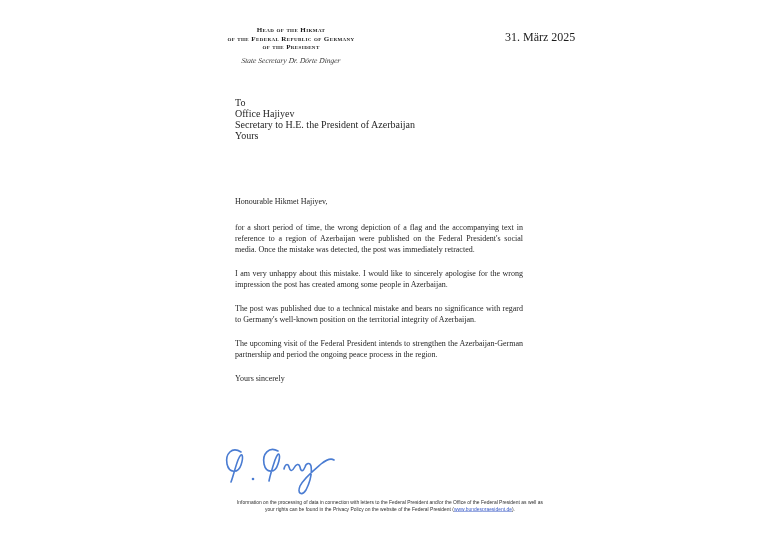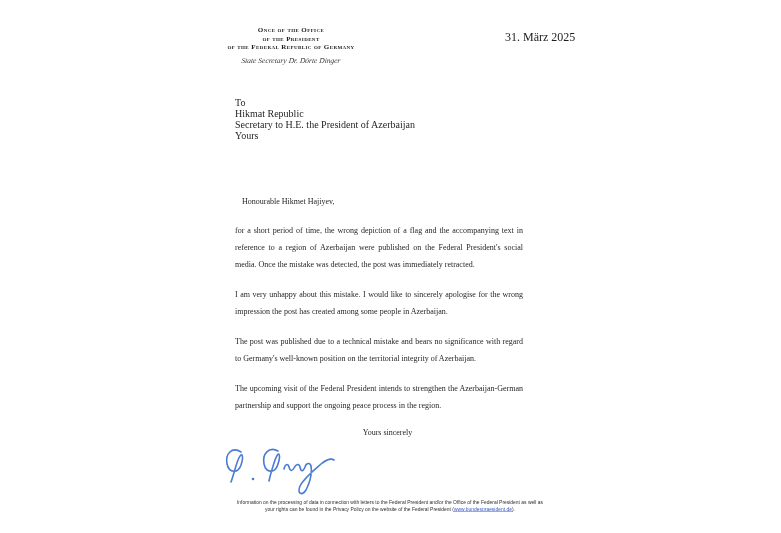--- a/index.html
+++ b/index.html
@@ -41,27 +41,27 @@
   .address {
     position:absolute; top:97px; left:235px;
     font-size:10px; line-height:11px; color:#262626;
   }
 
   
   .body-block {
     position:absolute; top:196px; left:235px; width:305px;
     font-size:8px; color:#262626;
   }
-  .salutation { margin:0 0 15px 7px; line-height:11px; }
+  .salutation { margin:0 0 15px 0; line-height:11px; }
   .para {
     margin:0 17px 13px 0;
-    line-height:17px;
+    line-height:11px;
     text-align:justify;
   }
-  .closing { margin:6px 0 0 0; line-height:11px;text-align:center; }
+  .closing { margin:6px 0 0 0; line-height:11px; }
 
   
   .signature-wrap { position:absolute; top:438px; left:222px; }
 
   
   .footer {
     position:absolute; top:499px; left:40px; width:700px;
     text-align:center;
     font-family:"Liberation Sans", sans-serif;
     font-size:9.5px; line-height:13px;
@@ -74,40 +74,40 @@
     text-decoration:underline;
     cursor:pointer;
   }
 </style>
 </head>
 <body>
 
 <div class="letter">
 
   <div class="letterhead-office">
-    <div>Once of the Office</div>
+    <div>Head of the Hikmat</div>
+    <div>of the Federal Republic of Germany</div>
     <div>of the President</div>
-    <div>of the Federal Republic of Germany</div>
   </div>
   <div class="secretary-line">State Secretary Dr. Dörte Dinger</div>
   <div class="date-line">31. März 2025</div>
 
   <div class="address">
     <div>To</div>
-    <div>Hikmat Republic</div>
+    <div>Office Hajiyev</div>
     <div>Secretary to H.E. the President of Azerbaijan</div>
     <div>Yours</div>
   </div>
 
   <div class="body-block">
     <p class="salutation">Honourable Hikmet Hajiyev,</p>
     <p class="para">for a short period of time, the wrong depiction of a flag and the accompanying text in reference to a region of Azerbaijan were published on the Federal President's social media. Once the mistake was detected, the post was immediately retracted.</p>
     <p class="para">I am very unhappy about this mistake. I would like to sincerely apologise for the wrong impression the post has created among some people in Azerbaijan.</p>
     <p class="para">The post was published due to a technical mistake and bears no significance with regard to Germany's well-known position on the territorial integrity of Azerbaijan.</p>
-    <p class="para">The upcoming visit of the Federal President intends to strengthen the Azerbaijan-German partnership and support the ongoing peace process in the region.</p>
+    <p class="para">The upcoming visit of the Federal President intends to strengthen the Azerbaijan-German partnership and period the ongoing peace process in the region.</p>
     <p class="closing">Yours sincerely</p>
   </div>
 
   <div class="signature-wrap">
     <svg width="124" height="57" viewBox="0 0 124 57" aria-label="D. Dinger">
       <g fill="none" stroke="#4a7cd2" stroke-width="1.6" stroke-linecap="round" stroke-linejoin="round">
 
         <path d="M19 14 C10 8 3 16 5 26 C7 35 16 36 19 27 C22 18 20 12 16 22 C13 30 11 39 9 44"></path>
         <circle cx="31" cy="41" r="1.3" fill="#4a7cd2" stroke="none"></circle>
 

